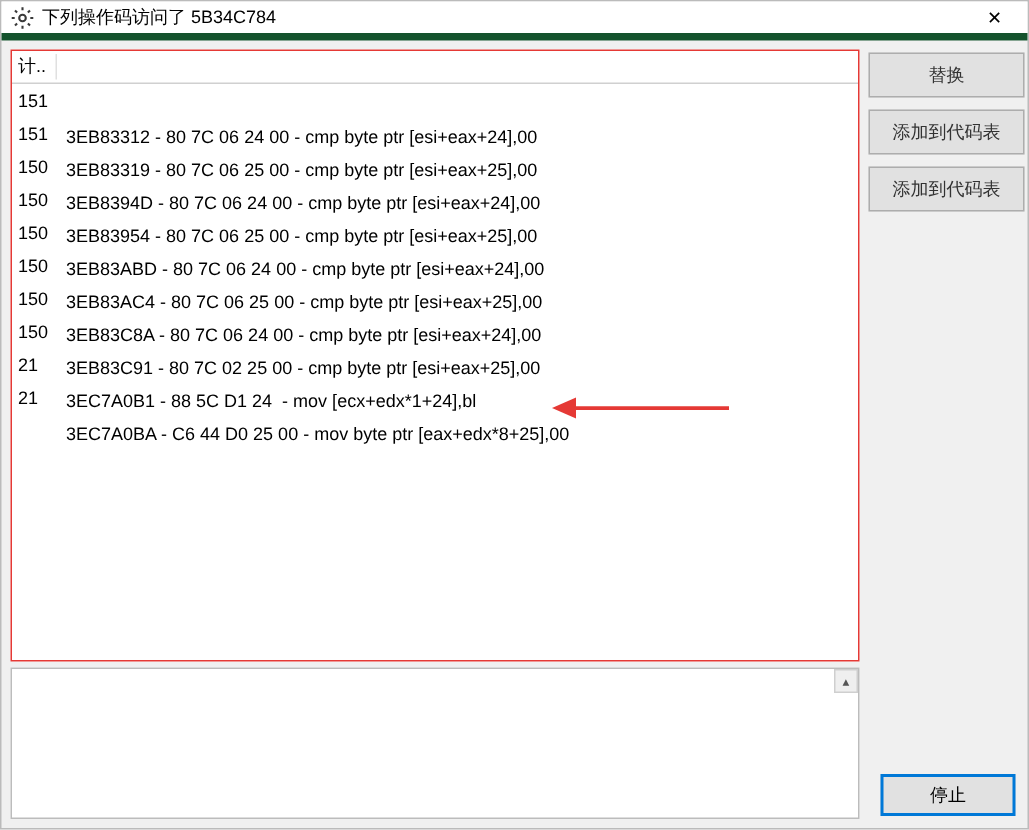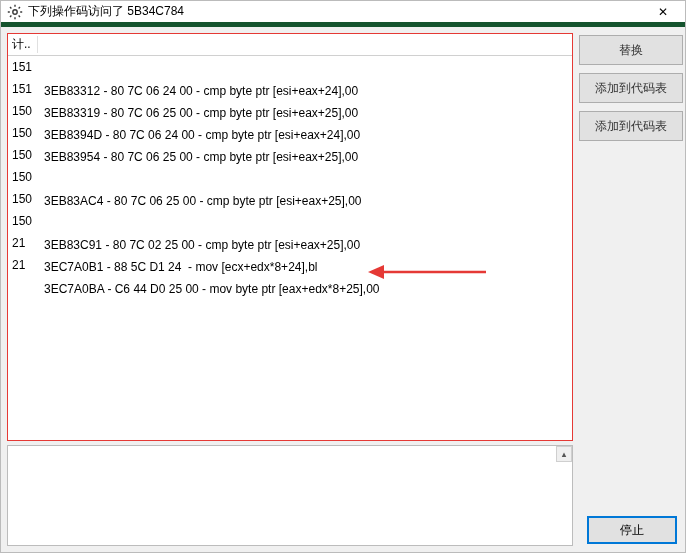--- a/index.html
+++ b/index.html
@@ -68,35 +68,37 @@
           <div class="row">
               <div class="c1">150</div>
               <div class="c2">3EB8394D - 80 7C 06 24 00 - cmp byte ptr [esi+eax+24],00</div>
             </div>
           <div class="row">
               <div class="c1">150</div>
               <div class="c2">3EB83954 - 80 7C 06 25 00 - cmp byte ptr [esi+eax+25],00</div>
             </div>
           <div class="row">
               <div class="c1">150</div>
+              <div class="c2">3EB83ABD - 80 7C 06 24 00 - cmp byte ptr [esi+eax+24],00</div>
             </div>
           <div class="row">
               <div class="c1">150</div>
               <div class="c2">3EB83AC4 - 80 7C 06 25 00 - cmp byte ptr [esi+eax+25],00</div>
             </div>
           <div class="row">
               <div class="c1">150</div>
+              <div class="c2">3EB83C8A - 80 7C 06 24 00 - cmp byte ptr [esi+eax+24],00</div>
             </div>
           <div class="row">
               <div class="c1">150</div>
               <div class="c2">3EB83C91 - 80 7C 02 25 00 - cmp byte ptr [esi+eax+25],00</div>
             </div>
           <div class="row">
               <div class="c1">21</div>
-              <div class="c2">3EC7A0B1 - 88 5C D1 24  - mov [ecx+edx*8+24],bl</div>
+              <div class="c2">3EC7A0B1 - 88 5C D1 24  - mov [ecx+edx*1+24],bl</div>
             </div>
           <div class="row">
               <div class="c1">21</div>
               <div class="c2">3EC7A0BA - C6 44 D0 25 00 - mov byte ptr [eax+edx*8+25],00</div>
             </div>
 
           <svg class="arrow" width="120" height="20" viewBox="0 0 120 20">
             <line x1="118" y1="10" x2="12" y2="10" stroke="#e53935" stroke-width="2.5"></line>
             <polygon points="0,10 16,3 16,17" fill="#e53935"></polygon>
           </svg>

